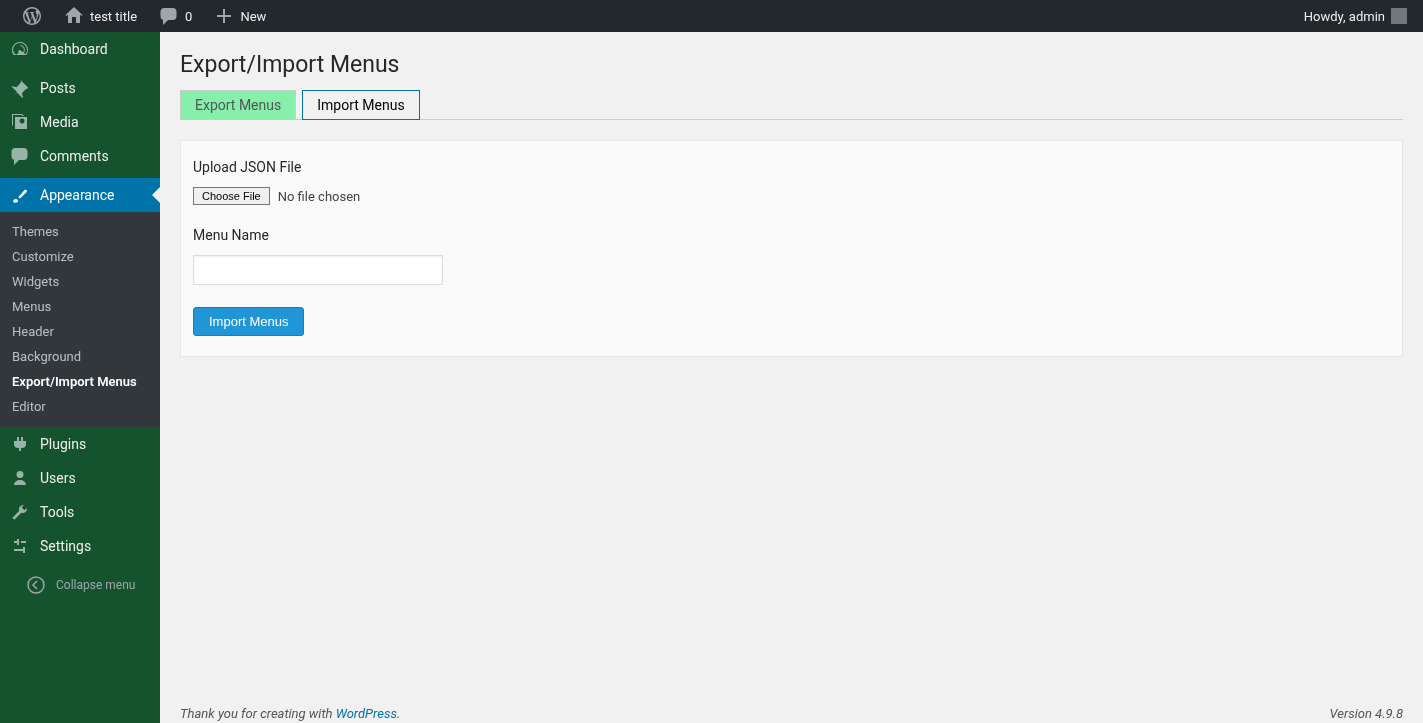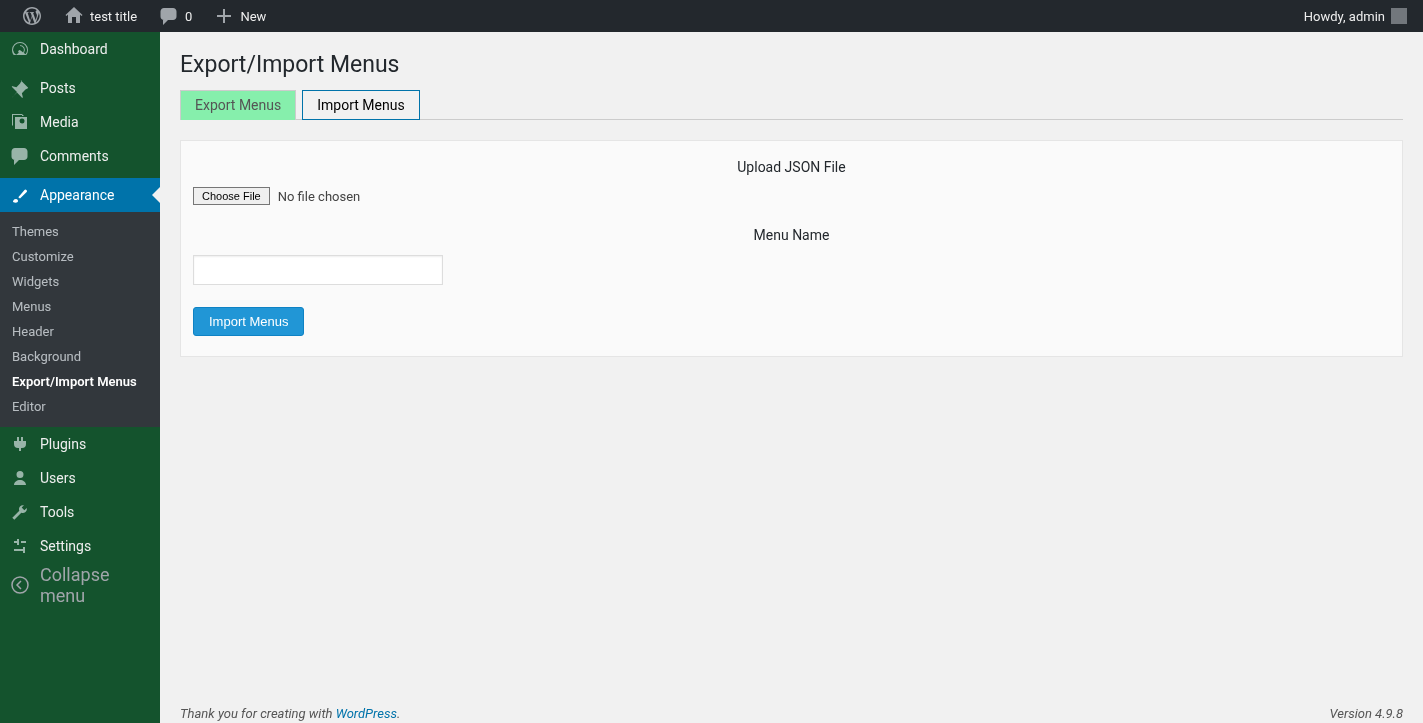--- a/index.html
+++ b/index.html
@@ -107,24 +107,24 @@
   color: rgba(240,245,250,0.7);
   font-size: 13px;
   cursor: pointer;
 }
 .sub-item.current { color: #fff; font-weight: 600; }
 
 .collapse-item {
   display: flex;
   align-items: center;
   height: 34px;
-  padding: 0 8px 0 10px;
+  padding: 0 8px 0 26px;
   color: #a0a5aa;
   cursor: pointer;
-  font-size: 18px;
+  font-size: 12px;
 }
 .collapse-icon {
   width: 20px;
   height: 20px;
   fill: #a0a5aa;
   margin-right: 10px;
   display: flex;
   align-items: center;
   justify-content: center;
 }
@@ -171,21 +171,20 @@
 .panel {
   background: #fafafa;
   border: 1px solid #e5e5e5;
   padding: 18px 12px 20px 12px;
 }
 .panel-label {
   font-size: 14px;
   color: #23282d;
   margin-bottom: 12px;
   display: block;
-  text-align: center;
 }
 .file-row {
   display: flex;
   align-items: center;
   margin-bottom: 22px;
 }
 .choose-btn {
   background: #efefef;
   border: 1px solid #767676;
   font-family: Arial, sans-serif;

